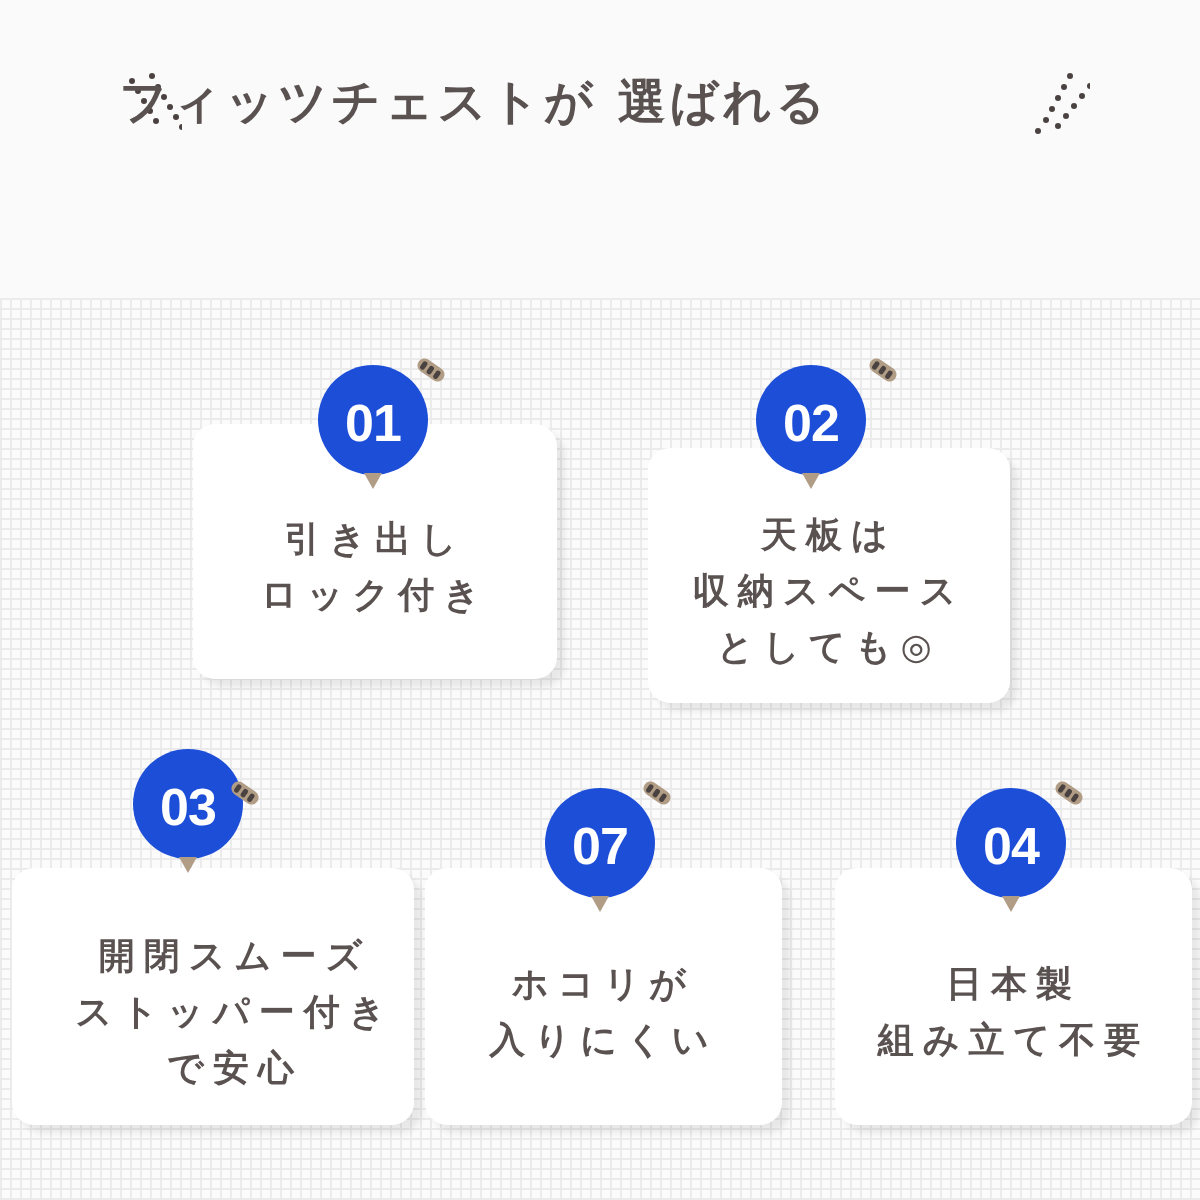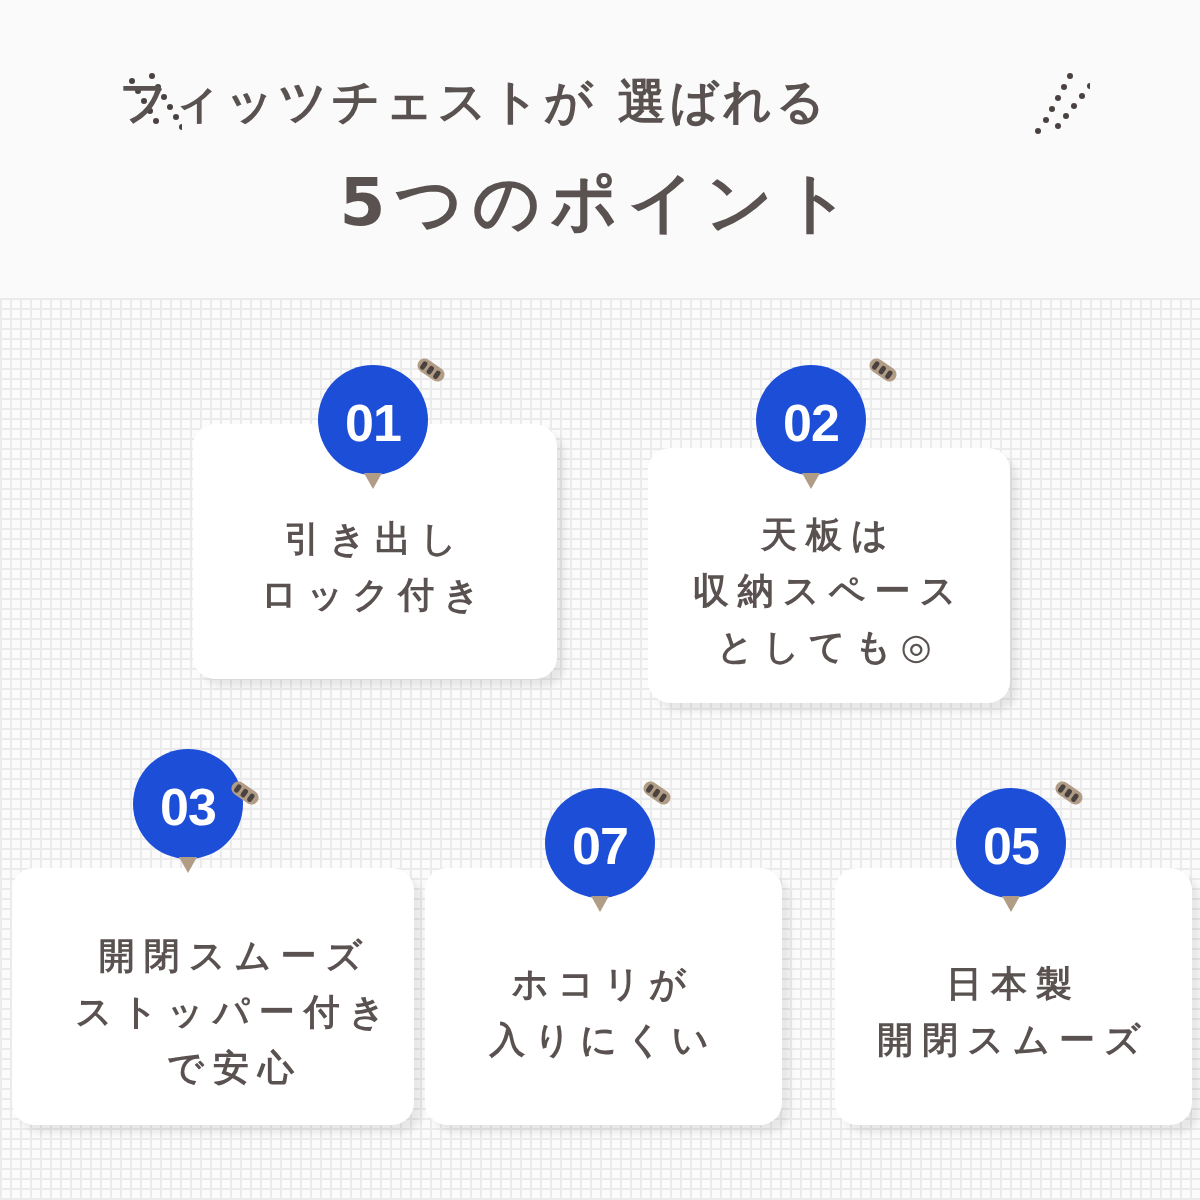--- a/index.html
+++ b/index.html
@@ -92,21 +92,20 @@
       <circle cx="32" cy="43" r="3"></circle>
         <circle cx="26" cy="54" r="3"></circle>
         <circle cx="18" cy="65" r="3"></circle>
       <circle cx="70" cy="20" r="3"></circle>
         <circle cx="62" cy="30" r="3"></circle>
         <circle cx="54" cy="40" r="3"></circle>
       <circle cx="46" cy="50" r="3"></circle>
         <circle cx="38" cy="60" r="3"></circle>
     </g>
   </svg>
-  <div class="title-line2">5つのポイント</div>
 </div>
 
 <div class="grid-bg"></div>
 
 <div class="card" style="left:193px; top:424px; width:364px; height:255px;justify-content:center;">
   <div class="card-text">引き出し
 ロック付き</div>
 </div>
 <div class="badge" style="left:318px; top:365px;">
   <span class="badge-num">01</span>
@@ -165,24 +164,24 @@
   <g transform="rotate(35 17 15)">
     <rect x="2" y="8" width="30" height="14" rx="7" fill="#b19d86"></rect>
     <rect x="6" y="11" width="5" height="9" rx="2.5" fill="#4a4240"></rect>
     <rect x="14" y="11" width="5" height="9" rx="2.5" fill="#4a4240"></rect>
     <rect x="22" y="11" width="5" height="9" rx="2.5" fill="#4a4240"></rect>
   </g>
 </svg>
 
 <div class="card" style="left:835px; top:868px; width:357px; height:257px;">
   <div class="card-text">日本製
-開閉スムーズ</div>
+組み立て不要</div>
 </div>
 <div class="badge" style="left:956px; top:788px;">
-  <span class="badge-num">05</span>
+  <span class="badge-num">04</span>
 </div>
 <svg class="sparkle" style="left:1052px; top:778px;" viewBox="0 0 34 30">
   <g transform="rotate(35 17 15)">
     <rect x="2" y="8" width="30" height="14" rx="7" fill="#b19d86"></rect>
     <rect x="6" y="11" width="5" height="9" rx="2.5" fill="#4a4240"></rect>
     <rect x="14" y="11" width="5" height="9" rx="2.5" fill="#4a4240"></rect>
     <rect x="22" y="11" width="5" height="9" rx="2.5" fill="#4a4240"></rect>
   </g>
 </svg>
 

